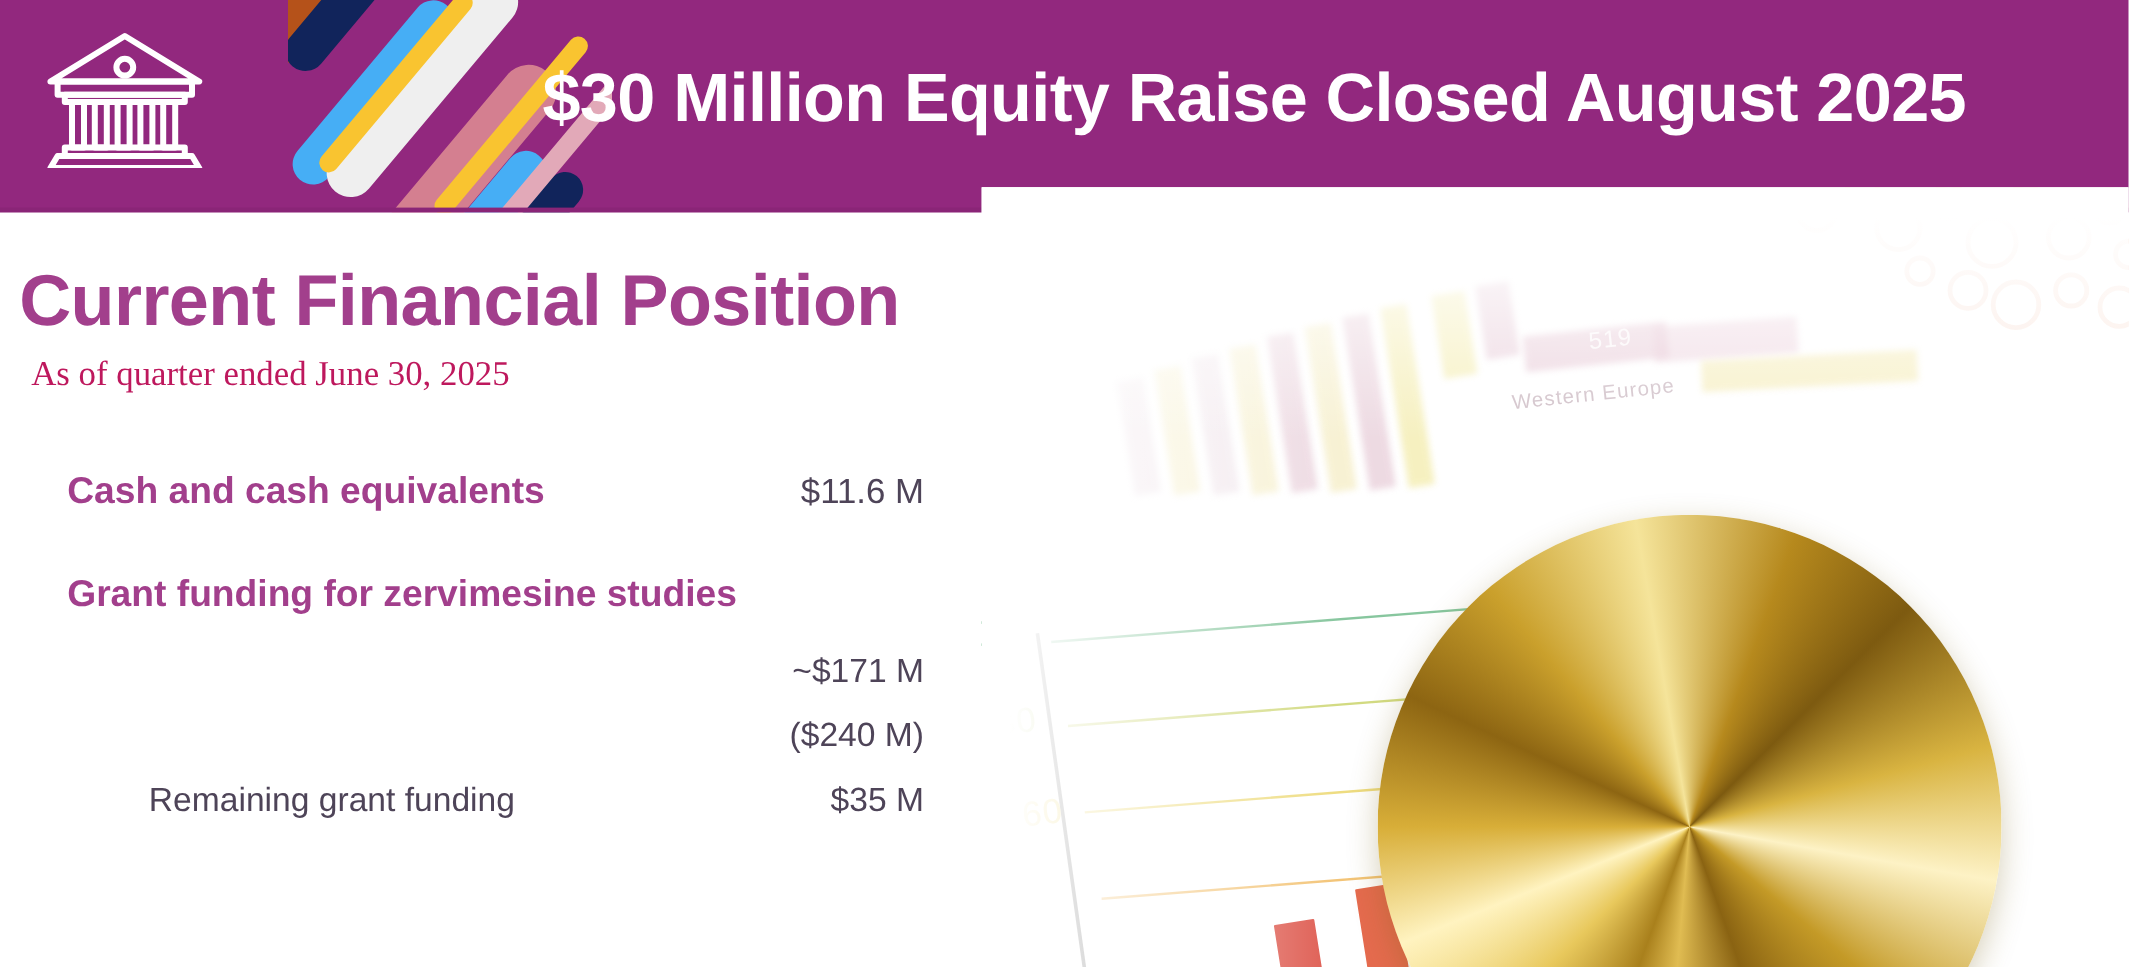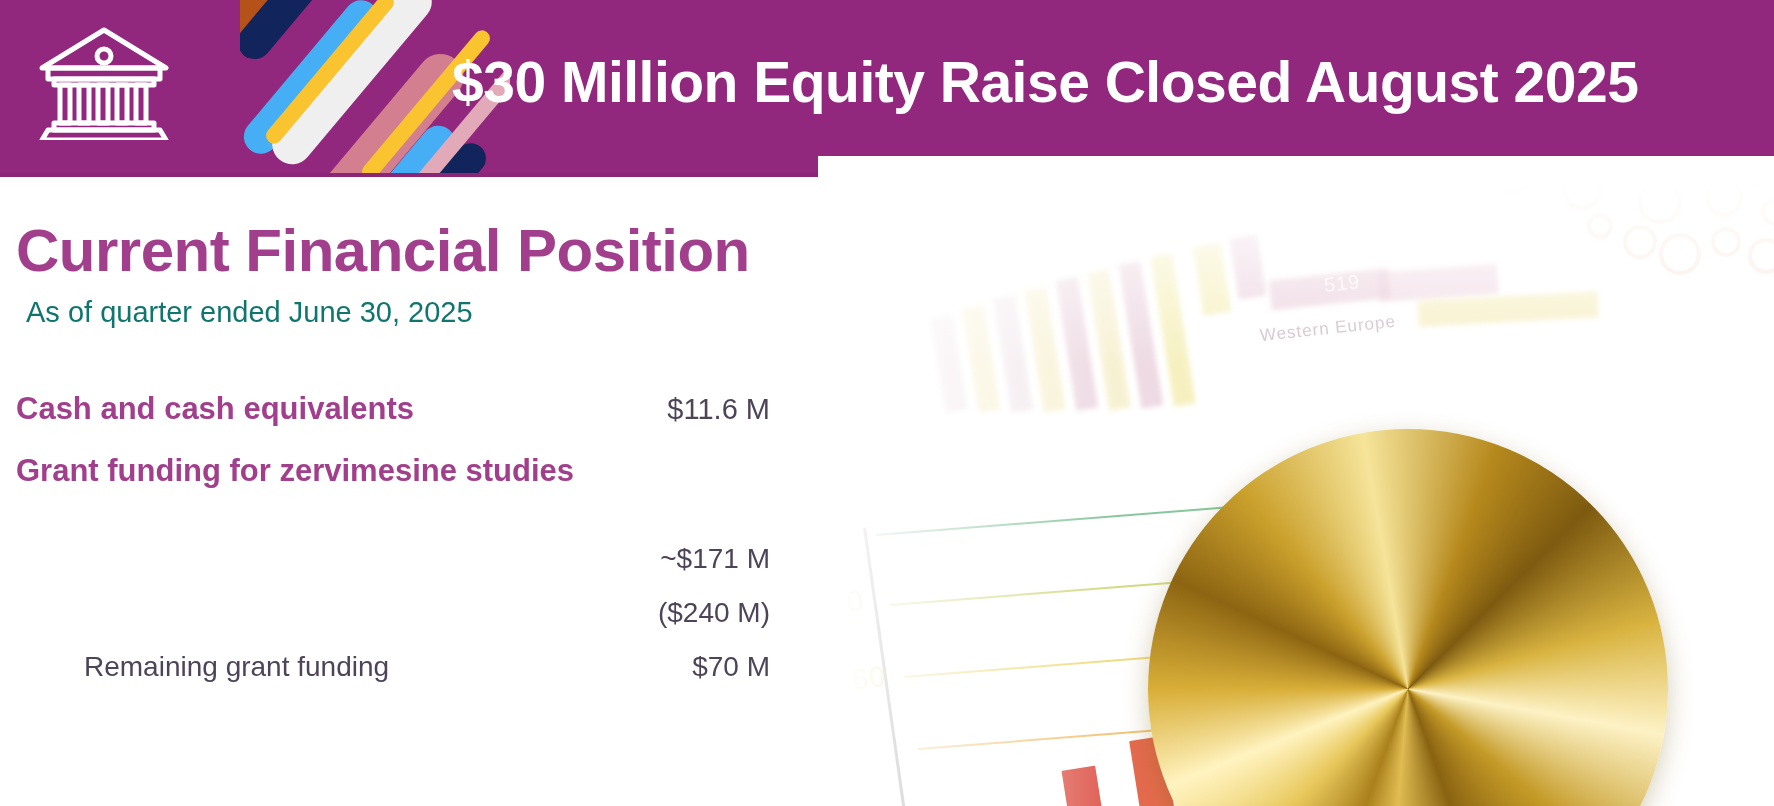--- a/index.html
+++ b/index.html
@@ -217,32 +217,33 @@
     font-size: 60px;
     font-weight: bold;
     letter-spacing: -0.5px;
     white-space: nowrap;
     font-family: "Liberation Sans", sans-serif;
   }
 
   #page-subtitle {
     position: absolute;
     left: 26px; top: 119px;
-    color: #0f766e;
+    color: #be185d;
     font-size: 29px;
     font-weight: normal;
     white-space: nowrap;
-    font-family: Liberation Sans, sans-serif;
+    font-family: Liberation Serif, serif;
   }
 
   .row {
     position: absolute;
     display: flex;
     align-items: baseline;
     width: 770px;
+    padding-left: 40px;
   }
   .row .label { flex: 0 0 auto; white-space: nowrap; }
   .row .value { margin-left: auto; white-space: nowrap; text-align: right; }
 
   .row-major { left: 0; }
   .row-major .label {
     color: #A23F8C;
     font-size: 31px;
     font-weight: bold;
     padding-left: 16px;
@@ -265,21 +266,21 @@
     font-family: "Liberation Sans", sans-serif;
   }
   .row-sub .value {
     color: #4E4458;
     font-size: 28px;
     font-weight: normal;
     font-family: "Liberation Sans", sans-serif;
   }
 
   #row-cash      { top: 214px; }
-  #row-grant     { top: 276px; }
+  #row-grant     { top: 300px; }
   #row-preclin   { top: 366px; }
   #row-used      { top: 420px; }
   #row-remaining { top: 474px; }
 </style>
 </head>
 <body>
 
 <div id="slide">
 
   <div id="header">
@@ -421,17 +422,17 @@
     <div class="row row-sub" id="row-preclin">
       <span class="value">~$171 M</span>
     </div>
 
     <div class="row row-sub" id="row-used">
       <span class="value">($240 M)</span>
     </div>
 
     <div class="row row-sub" id="row-remaining">
       <span class="label">Remaining grant funding</span>
-      <span class="value">$70 M</span>
+      <span class="value">$35 M</span>
     </div>
 
   </div>
 </div>
 
 </body></html>

